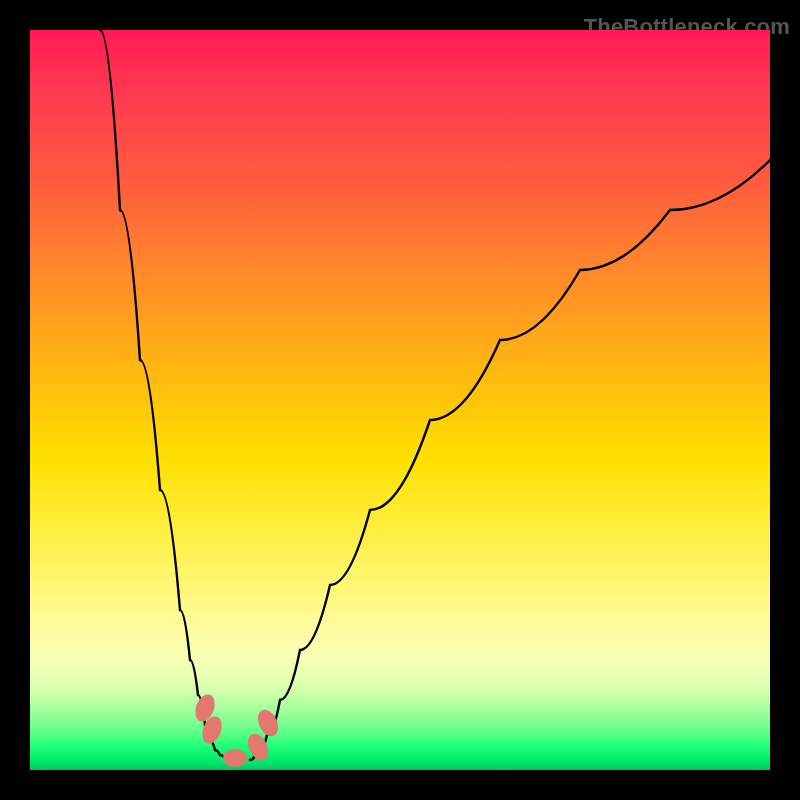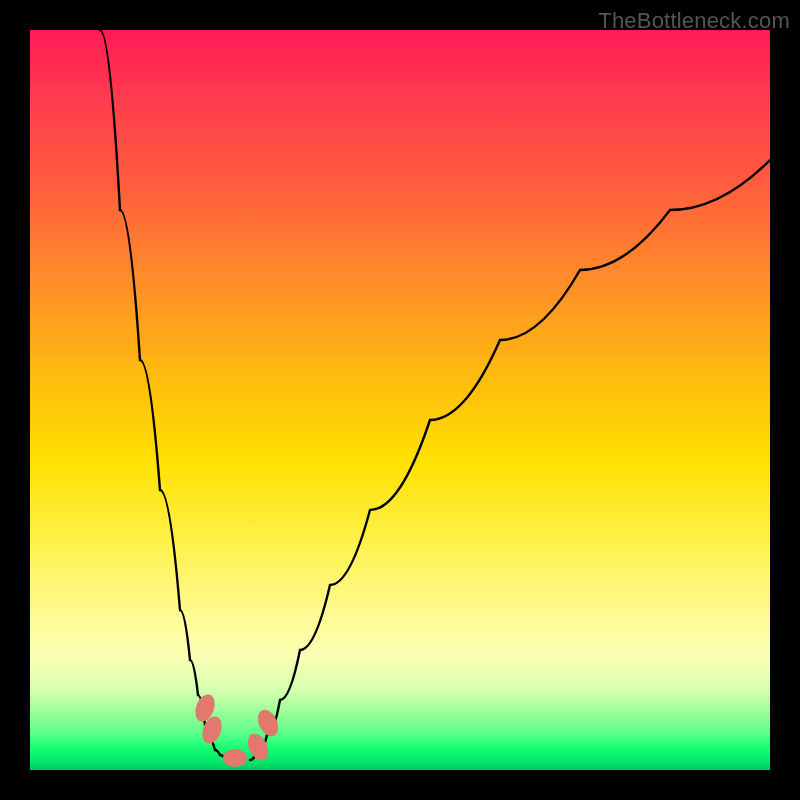--- a/index.html
+++ b/index.html
@@ -36,25 +36,25 @@
       #d8ffb0 89%,
       #a0ff9a 92%,
       #5cff88 95%,
       #18ff74 97%,
       #00e56a 99%,
       #00c85f 100%
     );
   }
   .watermark {
     position: absolute;
-    top: 8px;
+    top: 14px;
     right: 10px;
     color: #555;
     font-size: 22px;
-    font-weight: 400;
+    font-weight: 700;
     letter-spacing: 0.2px;
     user-select: none;
   }
   svg.curve {
     position: absolute;
     inset: 0;
   }
   .dot {
     fill: #e2786e;
     stroke: none;

